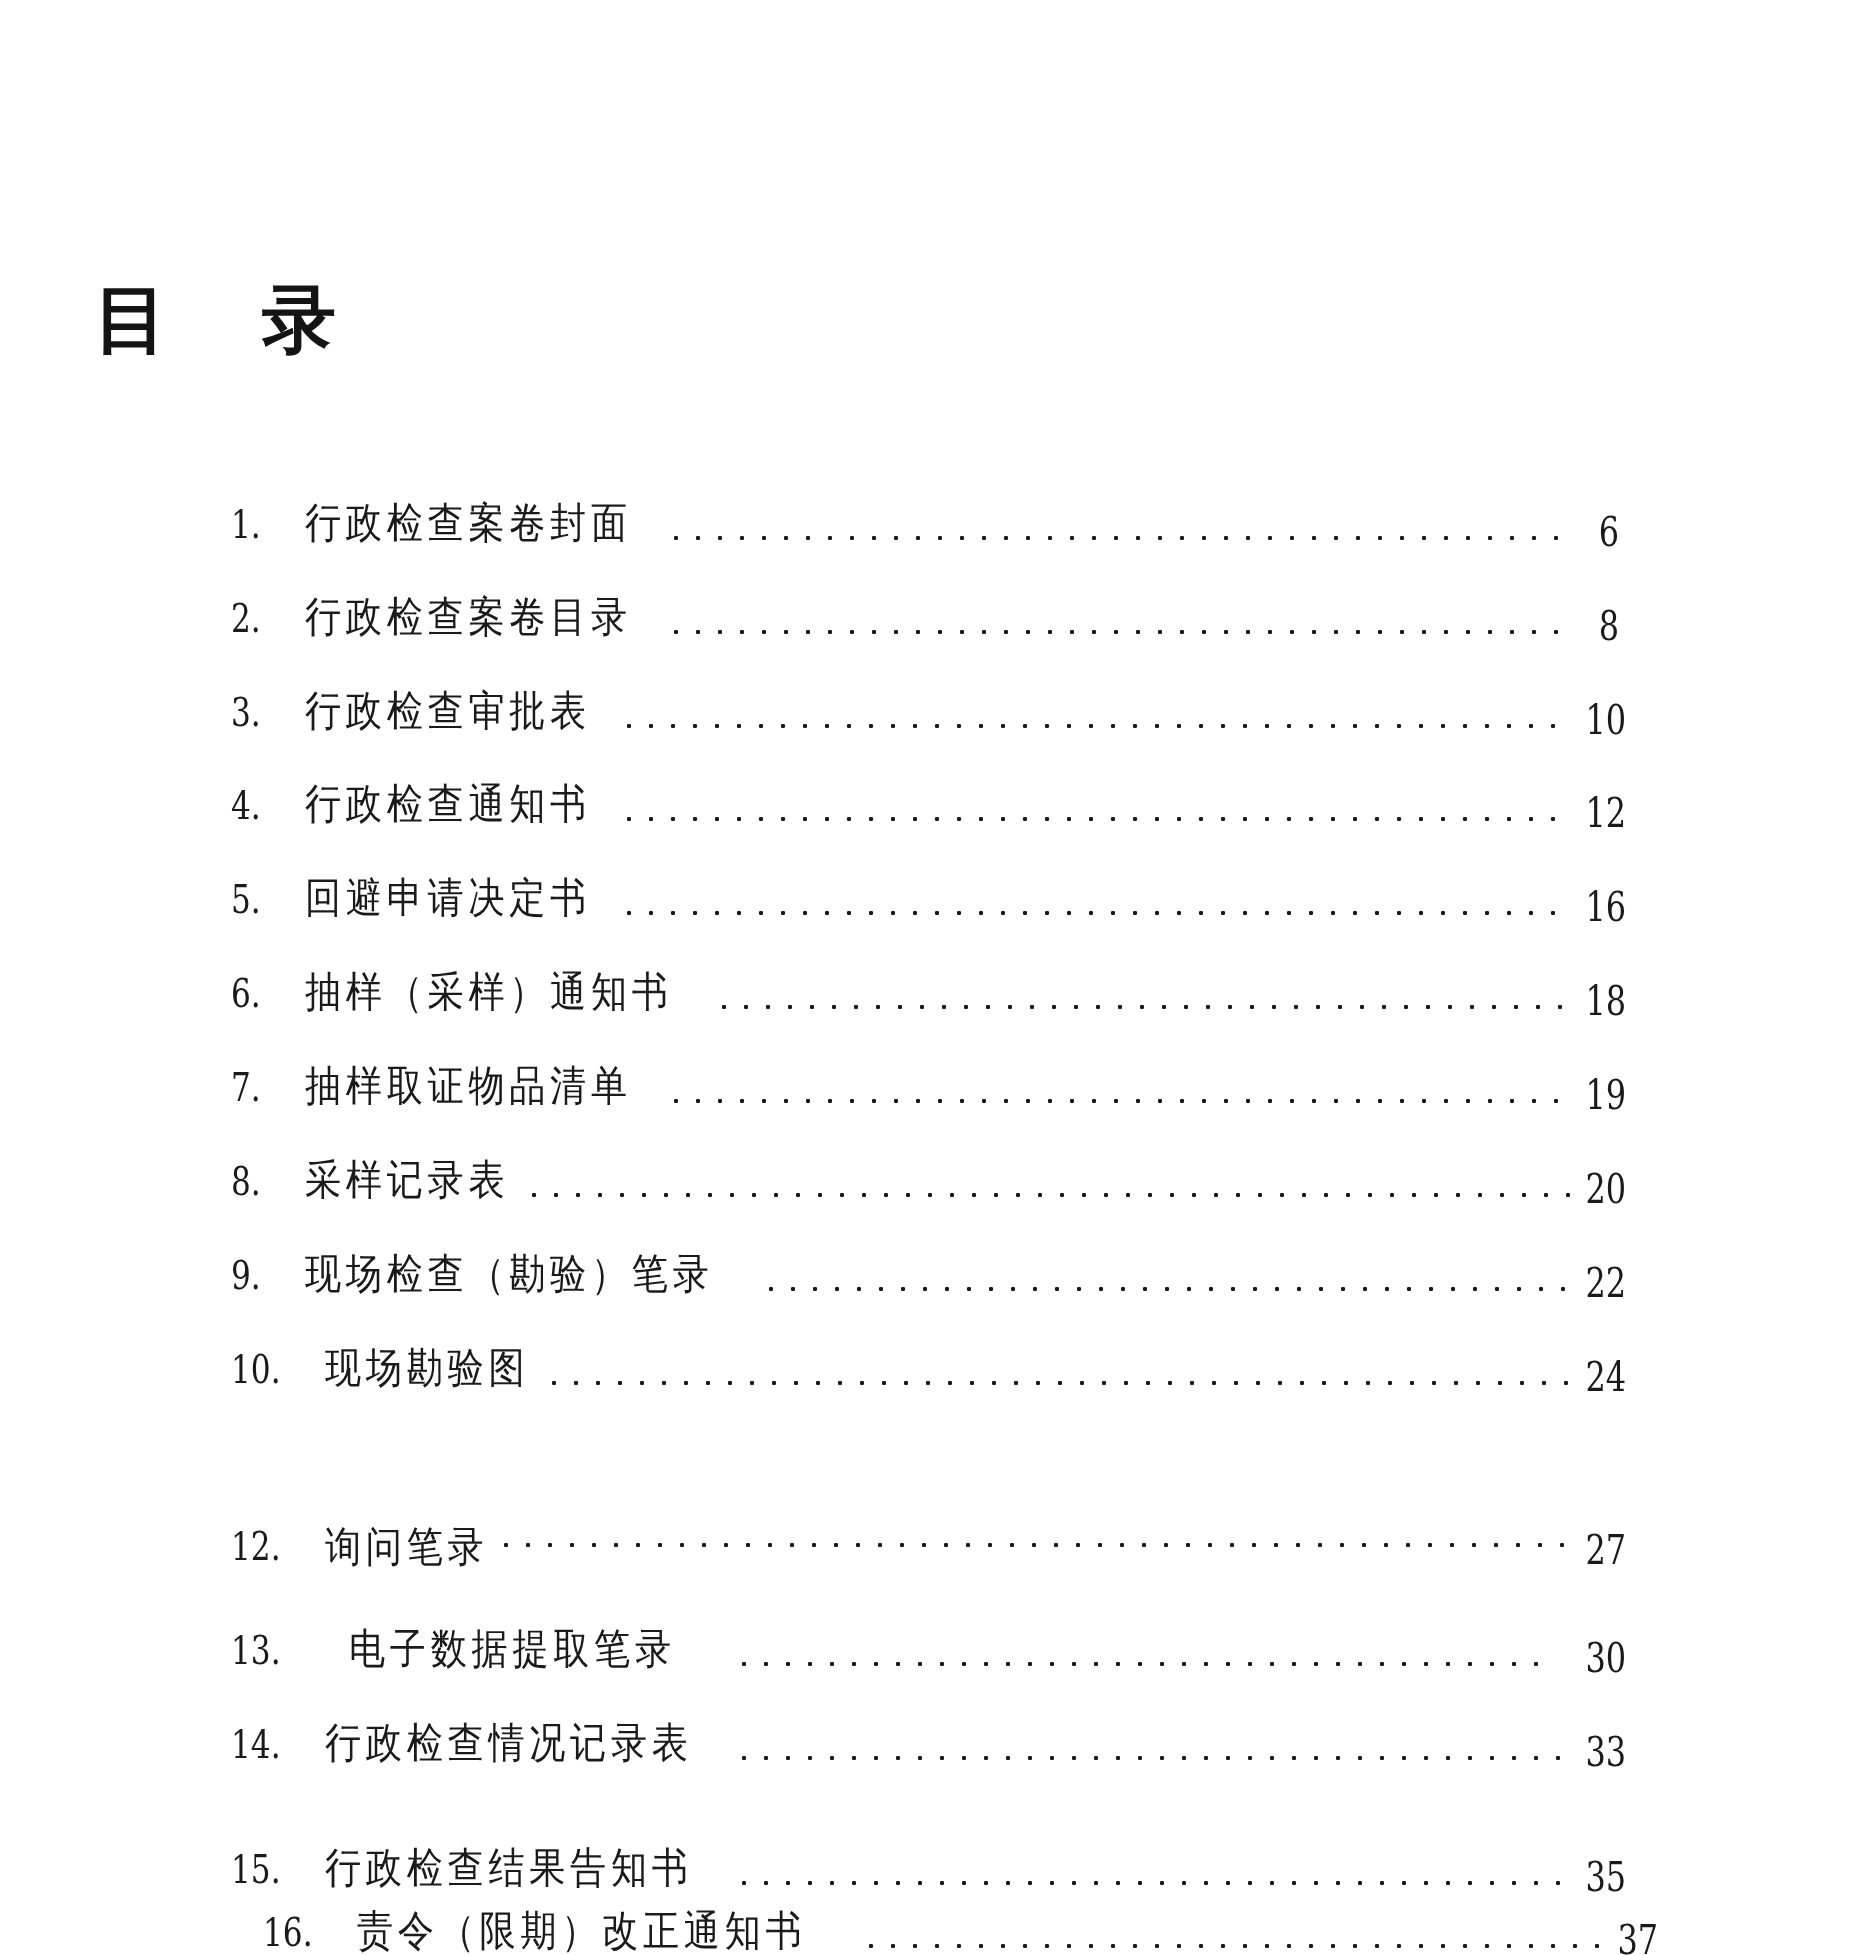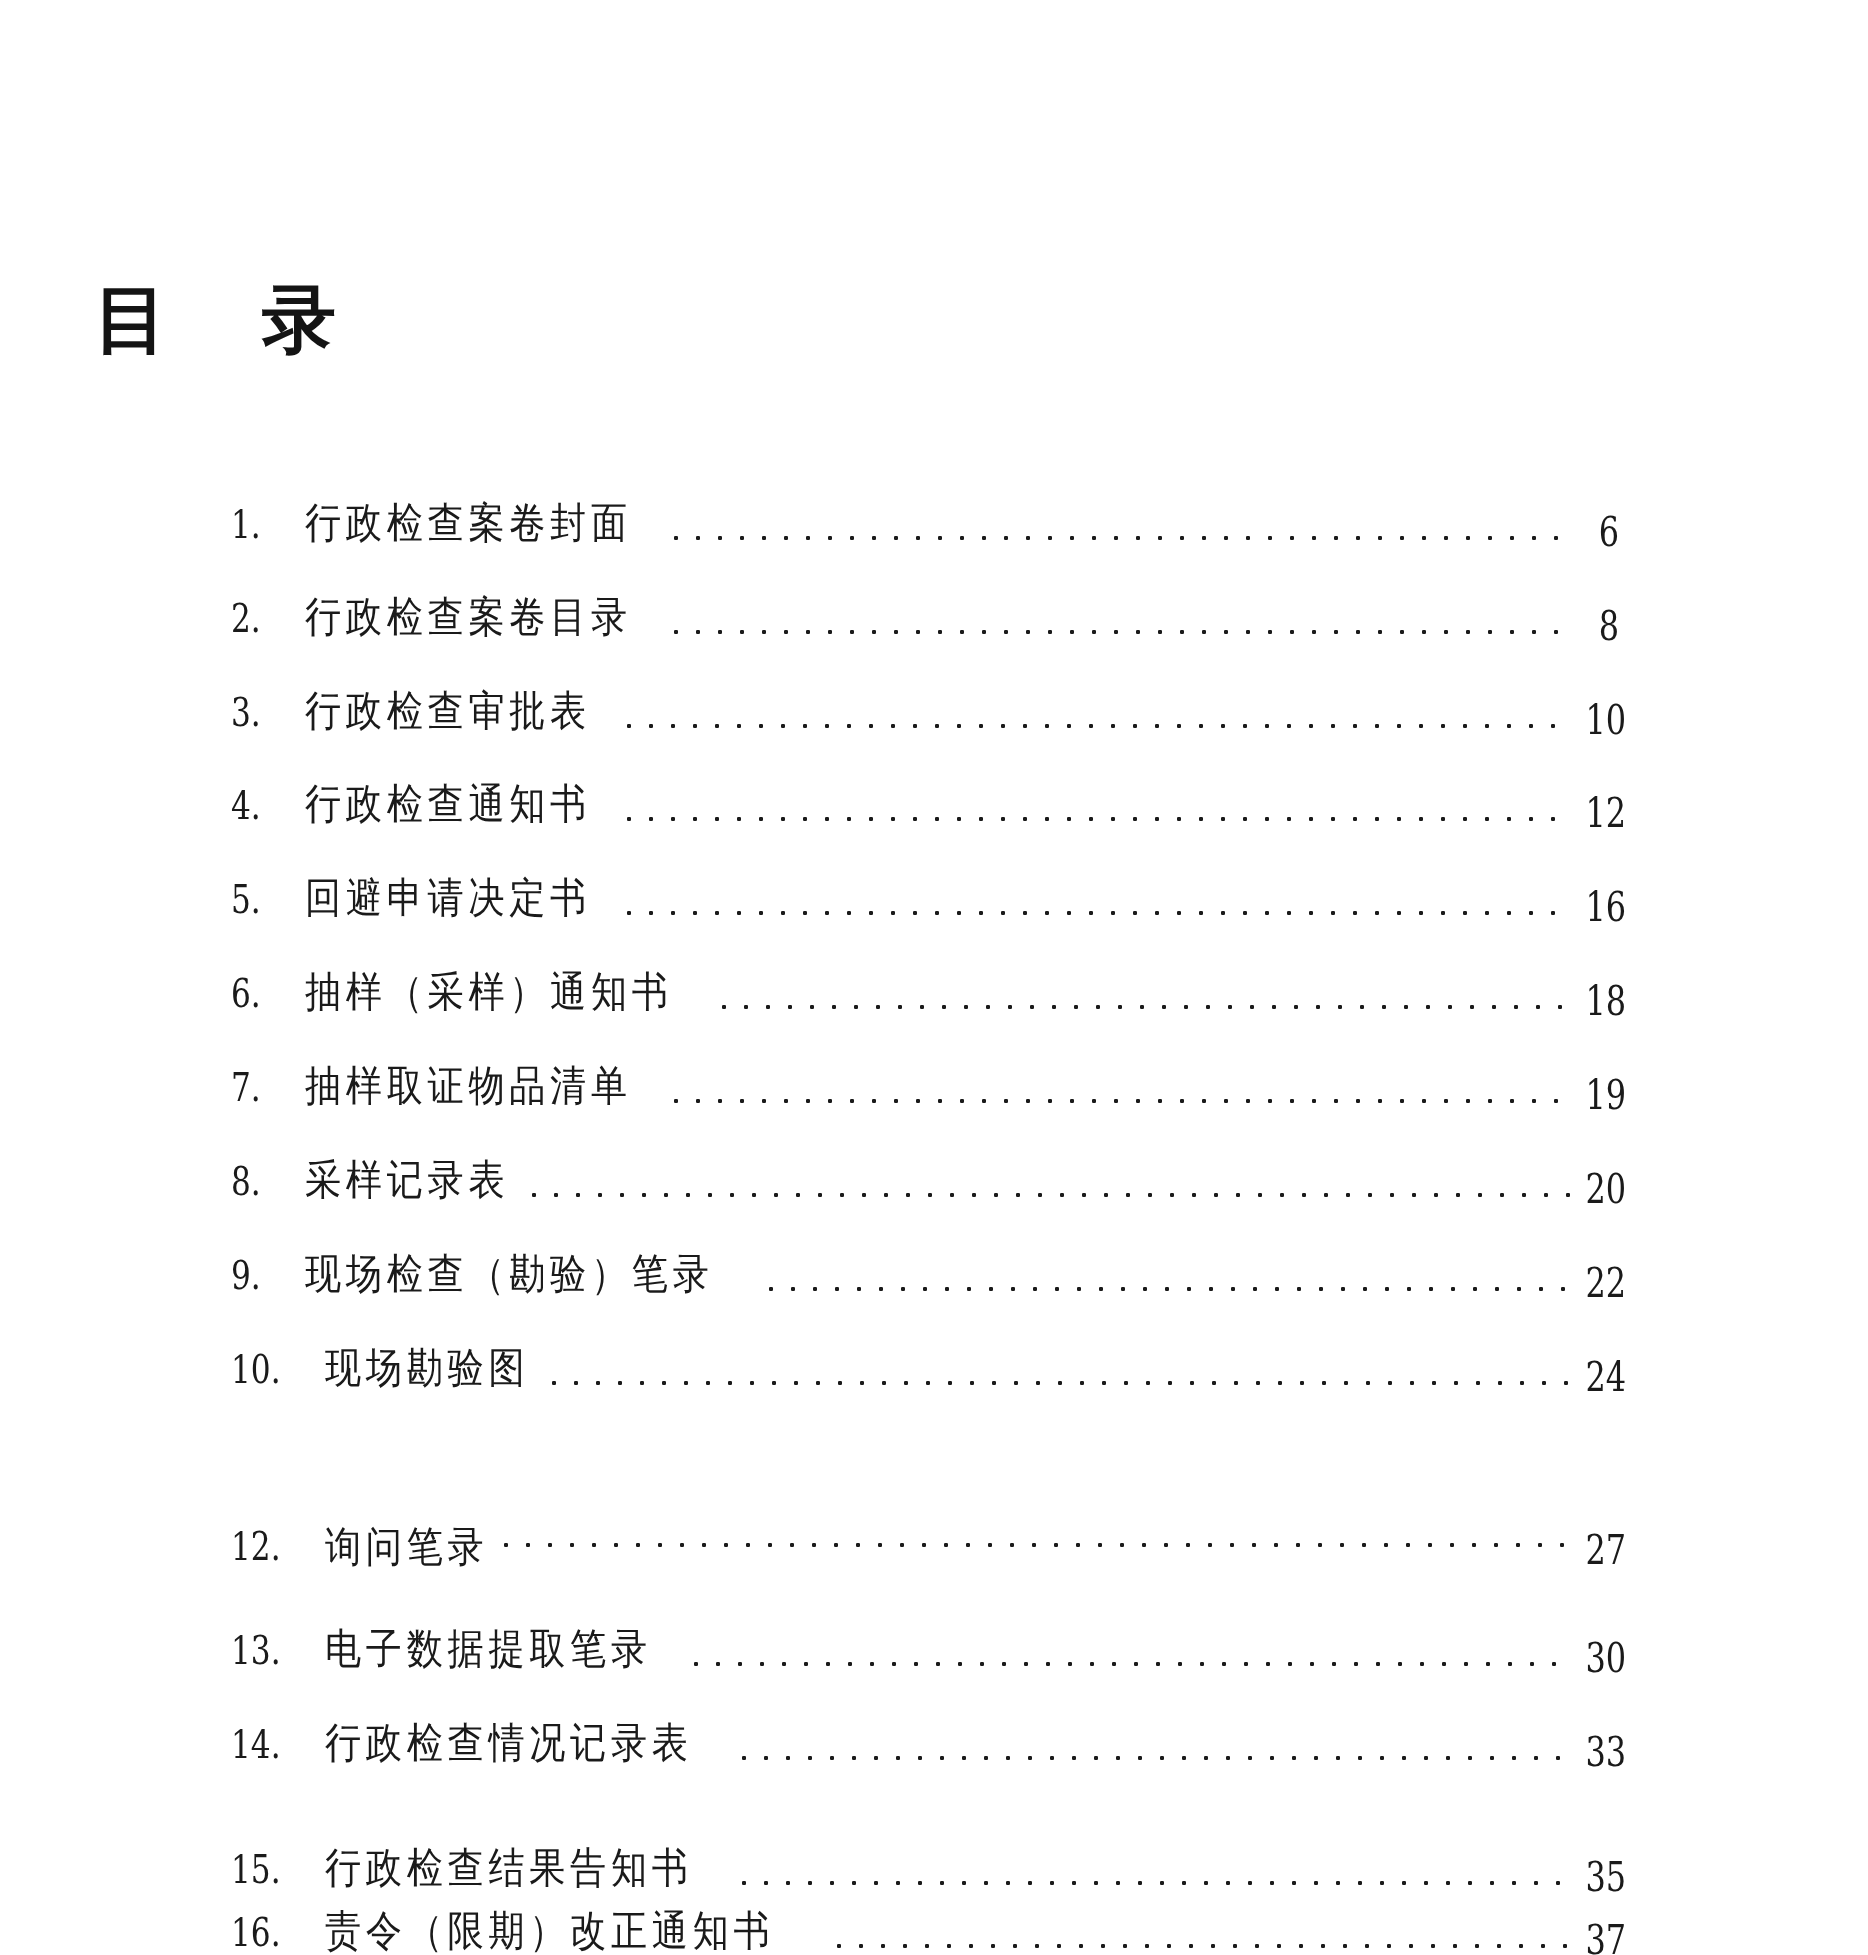--- a/index.html
+++ b/index.html
@@ -159,39 +159,39 @@
       <span class="toc-label">现场勘验图</span>
       <span class="toc-leader"></span>
       <span class="toc-page">24</span>
     </div>
     <div class="toc-row" style="top:1517px;align-items:center;">
       <span class="toc-num wide">12.</span>
       <span class="toc-label">询问笔录</span>
       <span class="toc-leader"></span>
       <span class="toc-page">27</span>
     </div>
-    <div class="toc-row" style="top:1611px;">
+    <div class="toc-row" style="top:1611px;gap:24px;">
       <span class="toc-num wide">13.</span>
       <span class="toc-label">电子数据提取笔录</span>
       <span class="toc-leader"></span>
       <span class="toc-page">30</span>
     </div>
     <div class="toc-row" style="top:1705px;">
       <span class="toc-num wide">14.</span>
       <span class="toc-label">行政检查情况记录表</span>
       <span class="toc-leader"></span>
       <span class="toc-page">33</span>
     </div>
     <div class="toc-row" style="top:1830px;">
       <span class="toc-num wide">15.</span>
       <span class="toc-label">行政检查结果告知书</span>
       <span class="toc-leader"></span>
       <span class="toc-page">35</span>
     </div>
-    <div class="toc-row" style="top:1893px;">
+    <div class="toc-row" style="top:1893px;margin-left:32px;">
       <span class="toc-num wide">16.</span>
       <span class="toc-label">责令（限期）改正通知书</span>
       <span class="toc-leader"></span>
       <span class="toc-page">37</span>
     </div>
 
   </div>
 
 </div>
 

